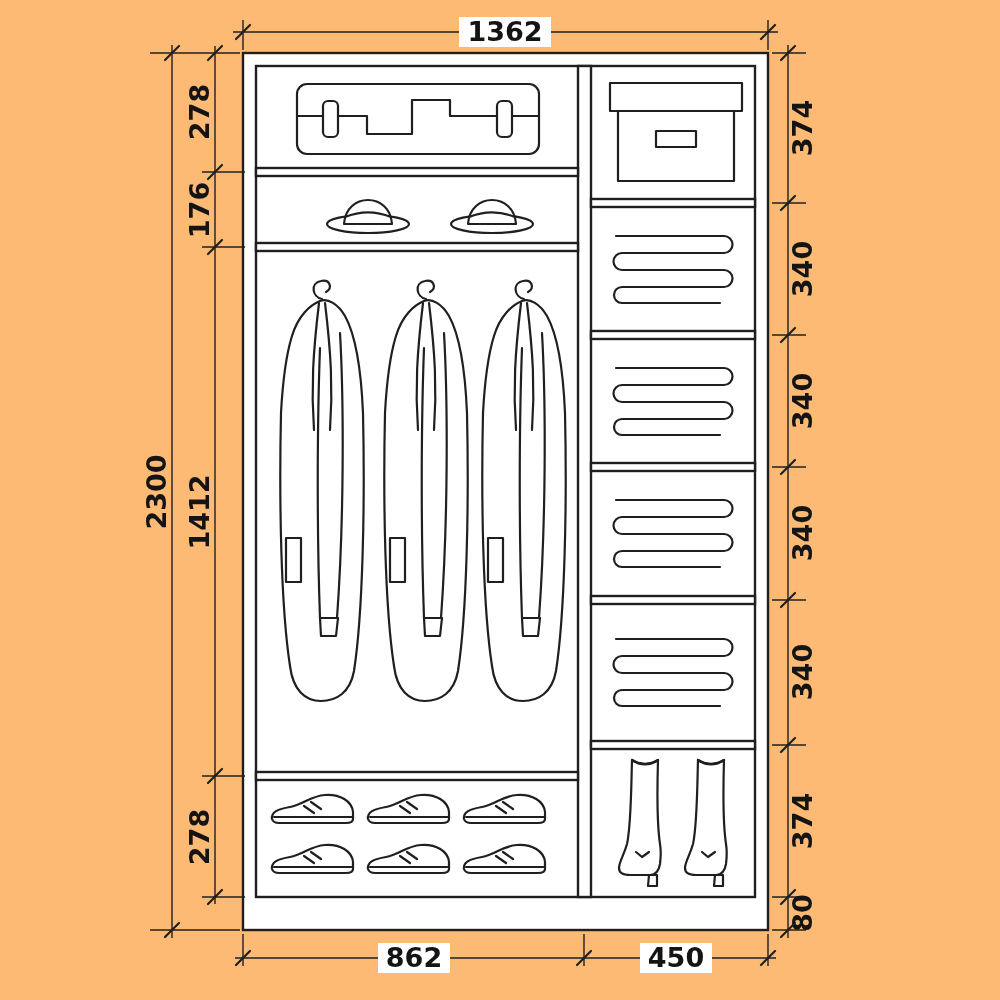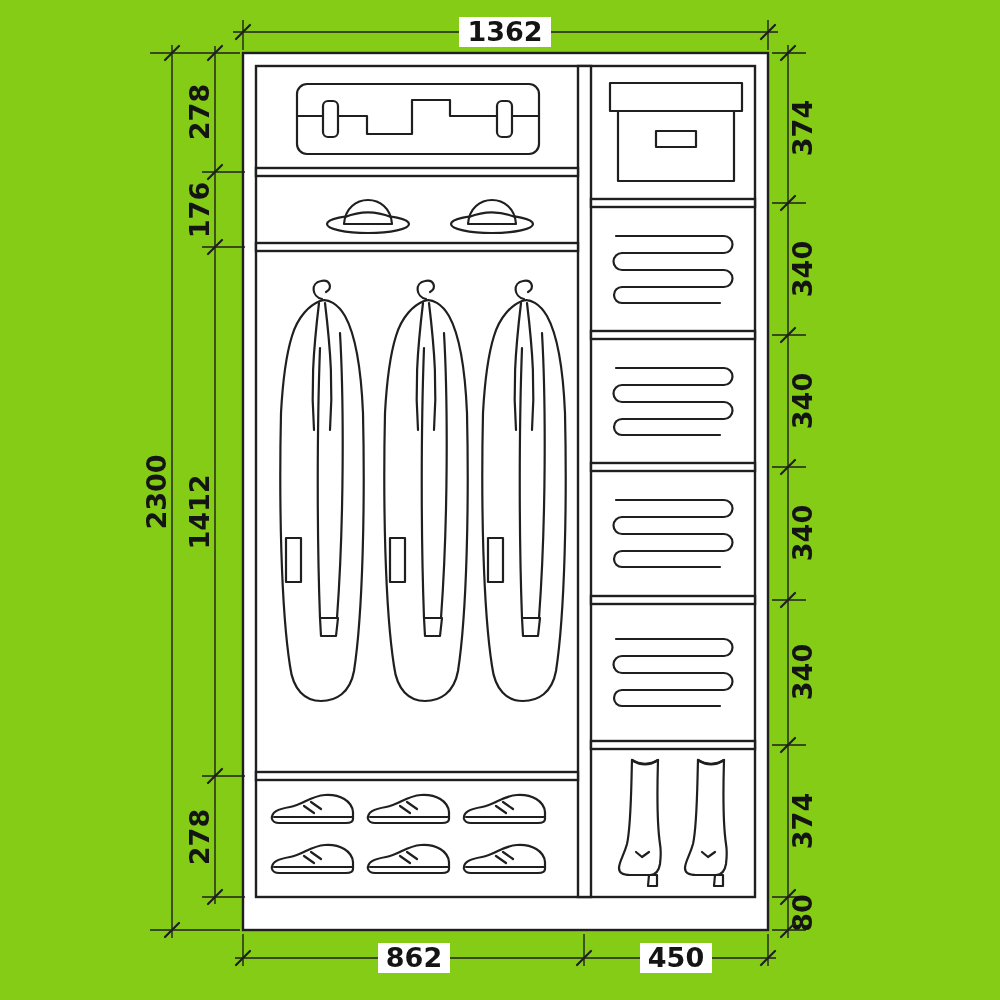--- a/index.html
+++ b/index.html
@@ -1,16 +1,16 @@
 <!DOCTYPE html>
 <html><head>
 <meta charset="utf-8">
 <style>
   html,body{margin:0;padding:0;background:#fff;}
-  .page{width:1000px;height:1000px;position:relative;background:#84cc16;overflow:hidden;}
+  .page{width:1000px;height:1000px;position:relative;background:#fdba74;overflow:hidden;}
   svg{display:block;}
   .wall{fill:#fff;stroke:#1f1f1f;stroke-width:2.4;}
   .draw{fill:none;stroke:#1f1f1f;stroke-width:2.2;stroke-linecap:round;stroke-linejoin:round;}
   .drawf{fill:#fff;stroke:#1f1f1f;stroke-width:2.2;stroke-linejoin:round;}
   .dim{stroke:#1f1f1f;stroke-width:1.4;fill:none;}
   .tick{stroke:#1f1f1f;stroke-width:2.2;stroke-linecap:round;}
   .lbl{font-family:"DejaVu Sans","Liberation Sans",sans-serif;font-weight:700;font-size:27px;fill:#141414;text-anchor:middle;}
   .lblbg{fill:#fff;}
 </style>
 </head>

